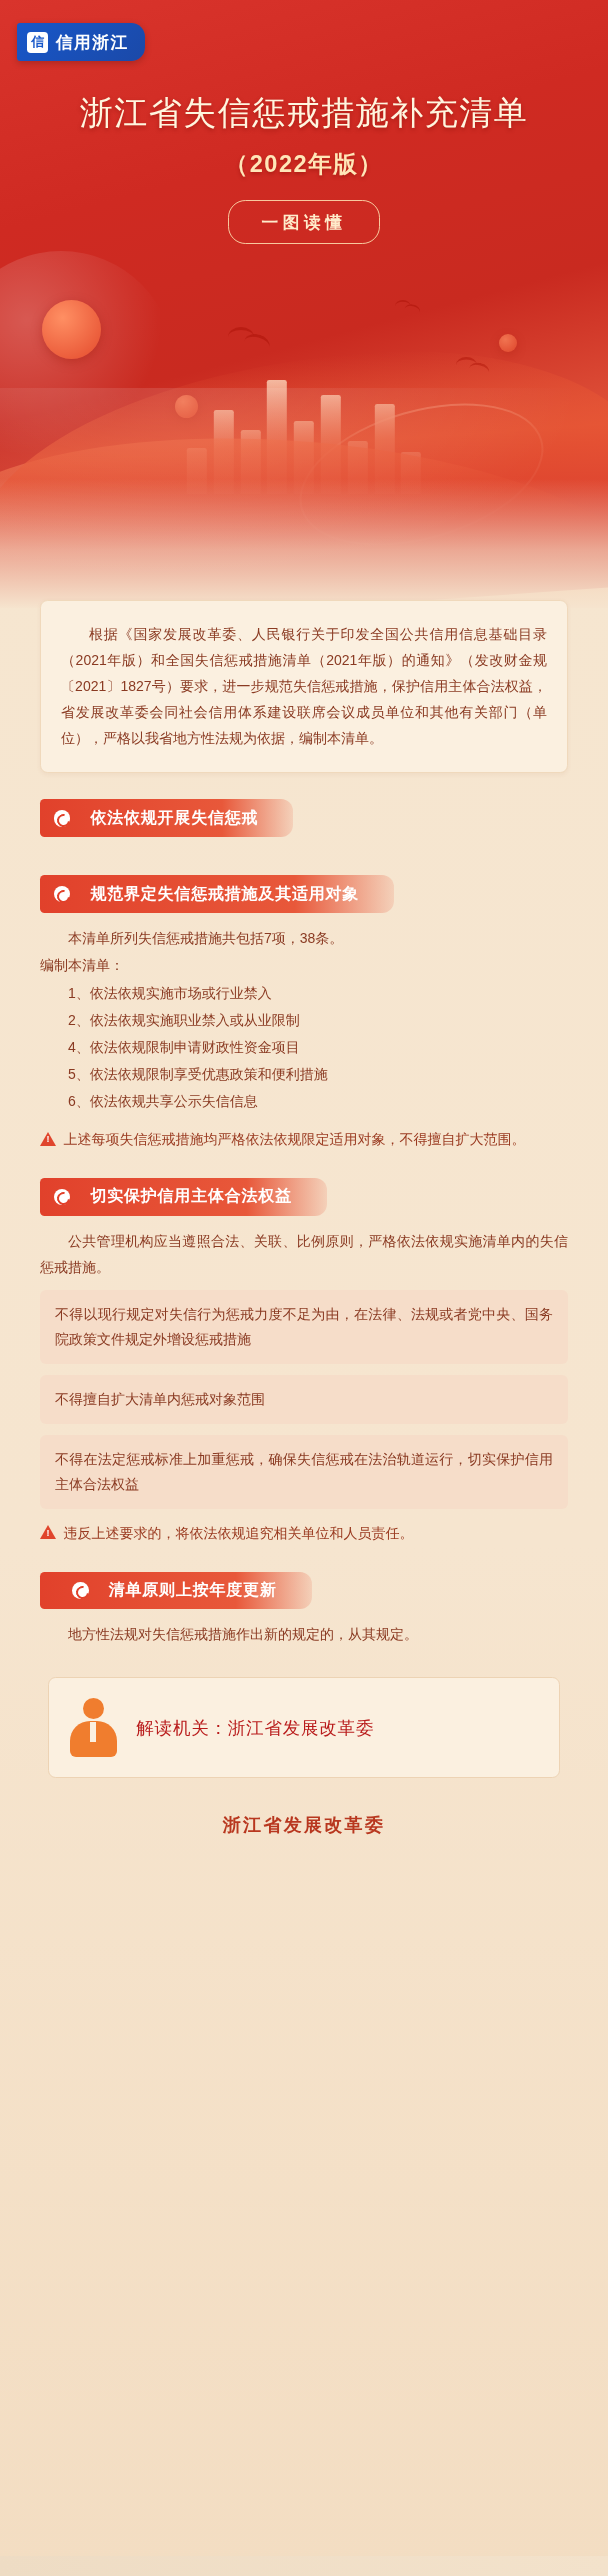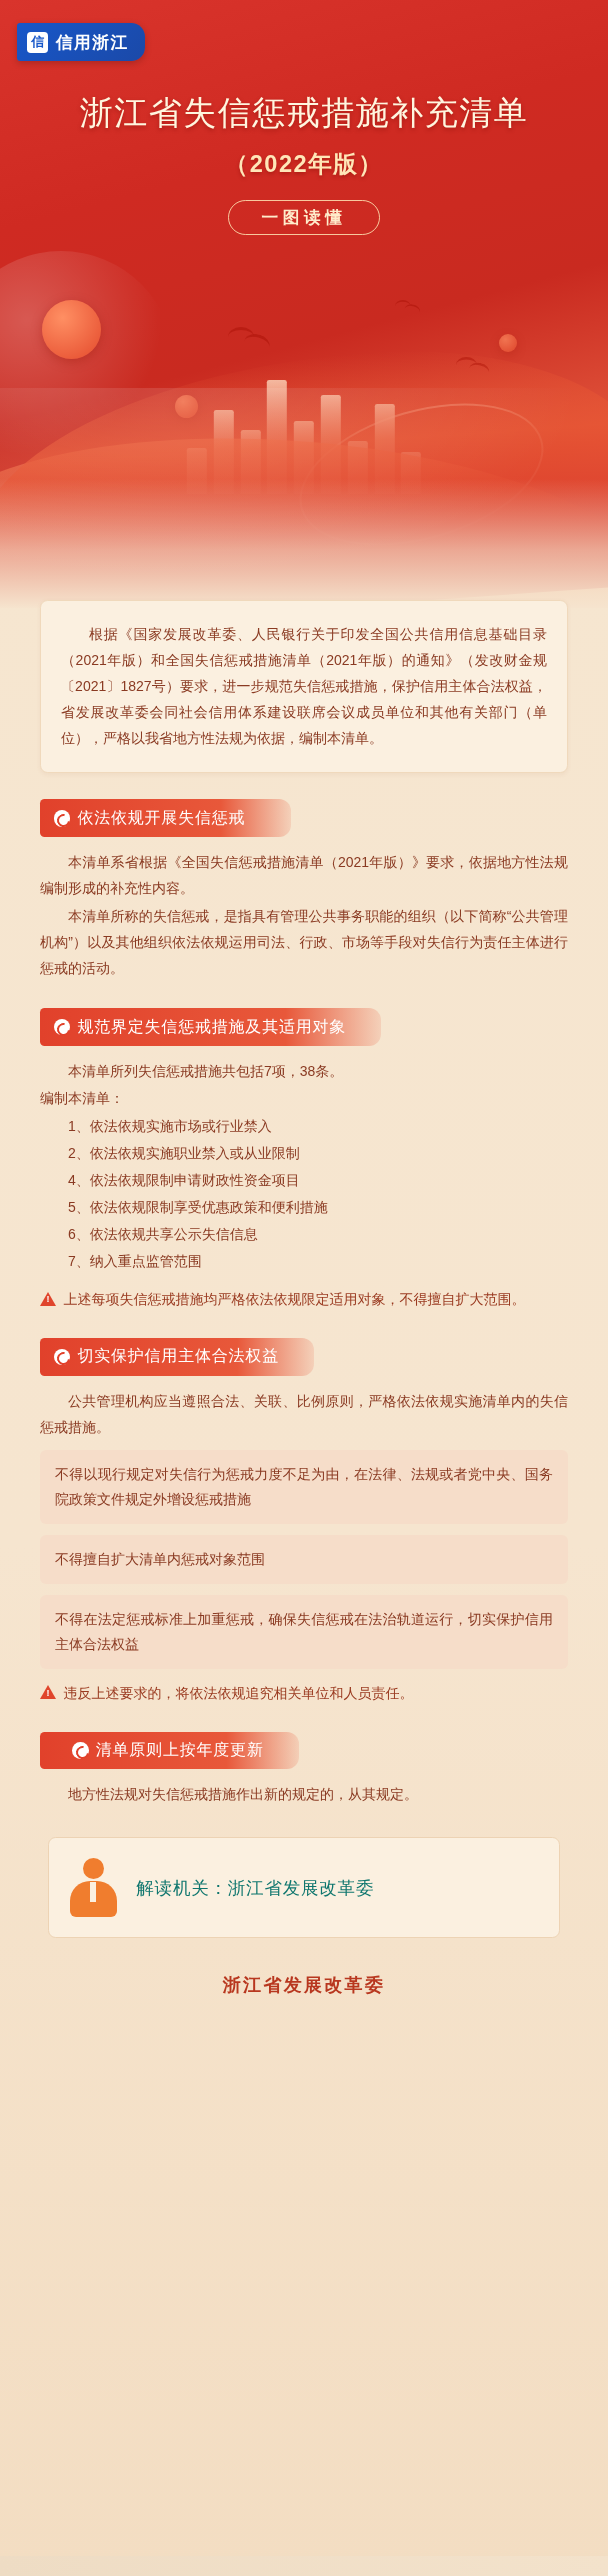--- a/index.html
+++ b/index.html
@@ -68,21 +68,21 @@
   .hero-title{
     font-size:33px; font-weight:normal; color:#fff6df; letter-spacing:1.5px;
     text-shadow: 0 2.3px 4.6px rgba(120,10,0,.45);
   }
   .hero-sub{
     margin-top:12px;
     font-size:23.6px; font-weight:bold; color:#ffe6b8; letter-spacing:1.5px;
     text-shadow: 0 1.5px 3.8px rgba(120,10,0,.4);
   }
   .hero-pill{
-    margin: 20px auto 0; width: 152px; height:35px;
+    margin: 20px auto 0; width: 152px; height:44px;
     border:1.5px solid rgba(255,228,180,.85);
     border-radius: 17.5px;
     display:flex;align-items:center;justify-content:center;
     color:#ffeccb; font-size:16.7px; letter-spacing:4.6px; font-weight:bold;
   }
 
   
   .circle-big{
     position:absolute; left:-53px; top:251px; width:228px;height:228px;border-radius:50%;
     background: radial-gradient(circle at 35% 30%, rgba(255,255,255,.22), rgba(255,255,255,0) 62%);
@@ -133,24 +133,24 @@
     font-size:14px;
     line-height:26px;
     text-align:justify;
     box-shadow:0 1.5px 4.6px rgba(160,90,50,.07);
   }
   .intro-card p{ text-indent:2em; }
 
   .sec-head{
     position:relative;
     margin: 26px 0 12px;
-    display:inline-flex; align-items:center; gap:7px;
+    display:inline-flex; align-items:center; gap:20px;
     background: linear-gradient(90deg,#e1412b 0%, #e8583a 72%, rgba(232,88,58,.15) 100%);
     color:#fff;
-    font-size:16px; font-weight:normal;
+    font-size:16px; font-weight:bold;
     padding:8.4px 35px 8.4px 13.7px;
     border-radius:4.6px 12px 12px 4.6px;
     min-width: 251px;
     letter-spacing:0.8px;
   }
   .sec-head .seal{
     width:16.7px;height:16.7px;border-radius:50%;
     background:#fff;
     position:relative; flex:none;
     display:inline-block;
@@ -223,21 +223,21 @@
     background:#f07d2e;
   }
   .person .body{
     position:absolute; left:3px; top:23px; width:47px;height:36px;
     background:#f07d2e; border-radius:20px 20px 6px 6px;
   }
   .person .tie{
     position:absolute; left:23.6px; top:24px; width:6px;height:20px; background:#fbf0e0;
   }
   .foot-text{
-    color:#0f766e; font-size:17.5px; letter-spacing:0.8px;
+    color:#b91c1c; font-size:17.5px; letter-spacing:0.8px;
   }
 
   .footer-org{
     margin-top:35px;
     text-align:center;
     color:#b8371f;
     font-size:18px;
     font-weight:bold;
     letter-spacing:2.3px;
   }
@@ -304,40 +304,35 @@
 
     <div class="intro-card">
       <p>根据《国家发展改革委、人民银行关于印发全国公共信用信息基础目录（2021年版）和全国失信惩戒措施清单（2021年版）的通知》（发改财金规〔2021〕1827号）要求，进一步规范失信惩戒措施，保护信用主体合法权益，省发展改革委会同社会信用体系建设联席会议成员单位和其他有关部门（单位），严格以我省地方性法规为依据，编制本清单。</p>
     </div>
 
     
     <div class="sec-head">
       <span class="seal"></span>
       <span>依法依规开展失信惩戒</span>
     </div>
-    <div class="sec-body">
-      <p>本清单系省根据《全国失信惩戒措施清单（2021年版）》要求，依据地方性法规编制形成的补充性内容。</p>
-      <p>本清单所称的失信惩戒，是指具有管理公共事务职能的组织（以下简称“公共管理机构”）以及其他组织依法依规运用司法、行政、市场等手段对失信行为责任主体进行惩戒的活动。</p>
-    </div>
 
     
     <div class="sec-head" style="min-width:327px;">
       <span class="seal"></span>
       <span>规范界定失信惩戒措施及其适用对象</span>
     </div>
     <div class="sec-body">
       <p>本清单所列失信惩戒措施共包括7项，38条。</p>
       <p class="noind">编制本清单：</p>
       <ul class="list">
         <li>1、依法依规实施市场或行业禁入</li>
         <li>2、依法依规实施职业禁入或从业限制</li>
         <li>4、依法依规限制申请财政性资金项目</li>
         <li>5、依法依规限制享受优惠政策和便利措施</li>
         <li>6、依法依规共享公示失信信息</li>
-        <li>7、纳入重点监管范围</li>
       </ul>
       <div class="warn">
         <span class="tri"></span>
         <span>上述每项失信惩戒措施均严格依法依规限定适用对象，不得擅自扩大范围。</span>
       </div>
     </div>
 
     
     <div class="sec-head" style="min-width:262px;">
       <span class="seal"></span>

